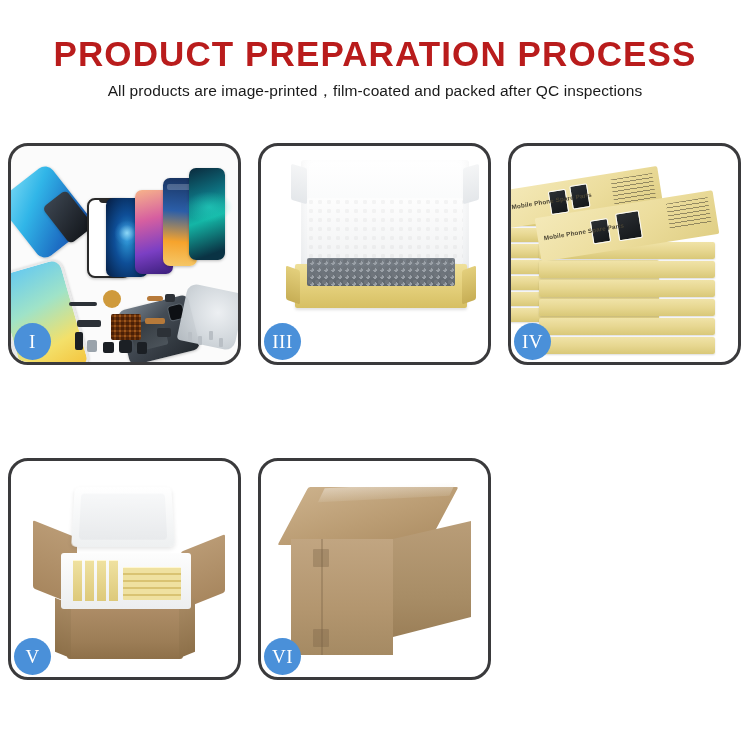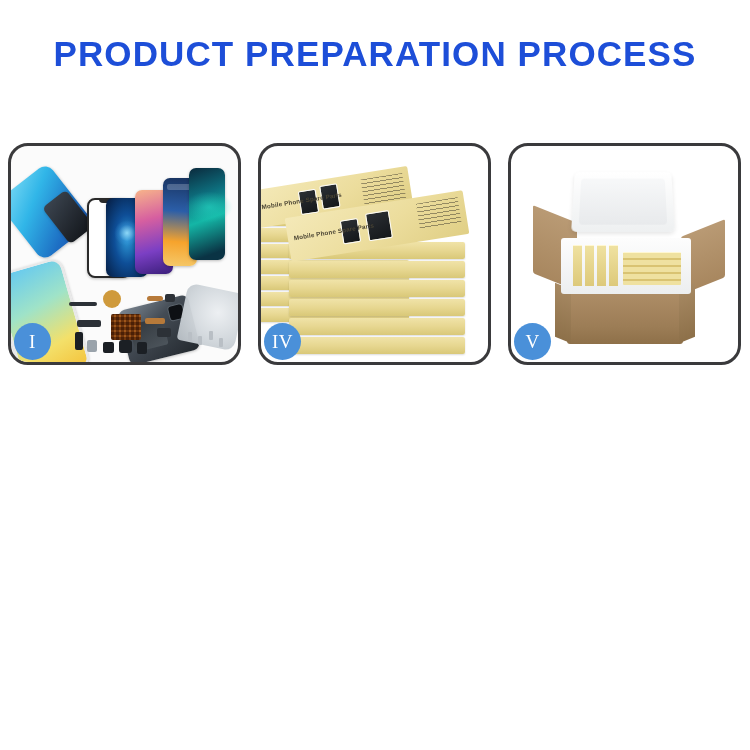--- a/index.html
+++ b/index.html
@@ -19,21 +19,21 @@
   .header {
     width: 750px;
     padding-top: 34px;
     text-align: center;
   }
   .page-title {
     font-family: "Liberation Sans", sans-serif;
     font-size: 35px;
     font-weight: 700;
     letter-spacing: 1.1px;
-    color: #1d4ed8;
+    color: #b91c1c;
     line-height: 40px;
     white-space: nowrap;
   }
   .page-subtitle {
     font-family: "Liberation Sans", sans-serif;
     font-size: 15.5px;
     font-weight: 400;
     color: #1a1a1a;
     line-height: 22px;
     margin-top: 6px;
@@ -407,20 +407,21 @@
   .c6-seam{
     position:absolute; left:60px; top:78px; width:2px; height:116px;
     background: rgba(120,98,68,.35); z-index:8;
   }
 </style>
 </head>
 <body>
 
 <div class="header">
   <div class="page-title">PRODUCT PREPARATION PROCESS</div>
+  <div class="page-subtitle">All products are image-printed，film-coated and packed after QC inspections</div>
 </div>
 
 <div class="grid">
 
   <div class="panel p1">
     <div class="panel-photo">
       <div class="wrap">
         <div class="phone ph-a"></div>
         <div class="phone ph-a2"></div>
         <div class="phone ph-white"></div>
@@ -458,20 +459,29 @@
           <div class="screw" style="left:12px;top:6px;"></div>
           <div class="screw" style="left:23px;top:1px;"></div>
           <div class="screw" style="left:33px;top:8px;"></div>
         </div>
       </div>
     </div>
     <div class="badge">I</div>
   </div>
 
 
+  <div class="panel p3">
+    <div class="panel-photo">
+      <div class="box3-lid"></div>
+      <div class="foam3"></div>
+      <div class="grit3"></div>
+      <div class="tray3"></div>
+    </div>
+    <div class="badge">III</div>
+  </div>
 
   <div class="panel p4">
     <div class="panel-photo">
 
       <div class="stackbox" style="left:-4px;top:66px;width:152px;height:14px;"></div>
       <div class="stackbox" style="left:-4px;top:82px;width:152px;height:14px;"></div>
       <div class="stackbox" style="left:-4px;top:98px;width:152px;height:14px;"></div>
       <div class="stackbox" style="left:-4px;top:114px;width:152px;height:14px;"></div>
       <div class="stackbox" style="left:-4px;top:130px;width:152px;height:14px;"></div>
       <div class="stackbox" style="left:-4px;top:146px;width:152px;height:14px;"></div>
@@ -512,14 +522,28 @@
       <div class="ybox5" style="left:62px;"></div>
       <div class="ybox5" style="left:74px;"></div>
       <div class="ybox5" style="left:86px;"></div>
       <div class="ybox5" style="left:98px;"></div>
       <div class="ybox5 flat" style="left:112px;"></div>
       <div class="cartonbody5"></div>
     </div>
     <div class="badge">V</div>
   </div>
 
+  <div class="panel p6">
+    <div class="panel-photo">
+      <div class="c6-topwrap">
+        <div class="c6-top"></div>
+        <div class="c6-tape"></div>
+      </div>
+      <div class="c6-front"></div>
+      <div class="c6-side"></div>
+      <div class="c6-seam"></div>
+      <div class="c6-tab" style="left:52px;top:88px;"></div>
+      <div class="c6-tab" style="left:52px;top:168px;"></div>
+    </div>
+    <div class="badge">VI</div>
+  </div>
 
 </div>
 
 </body></html>

